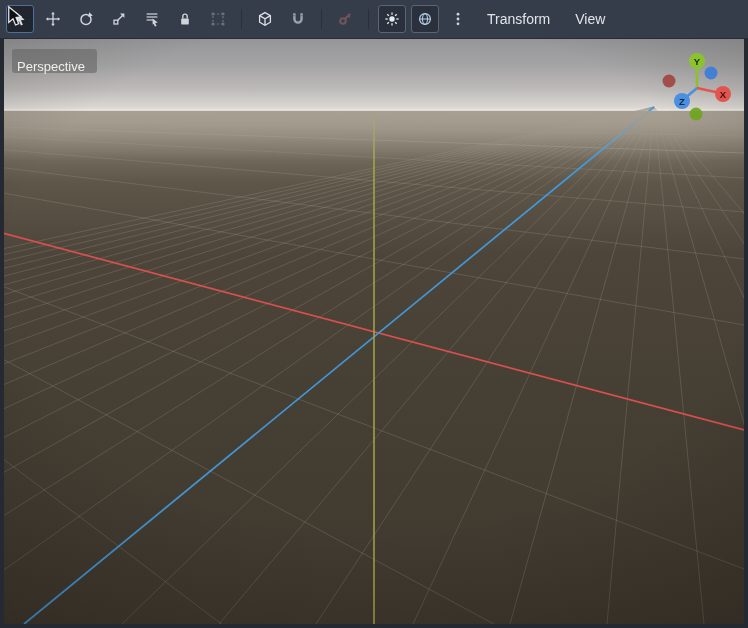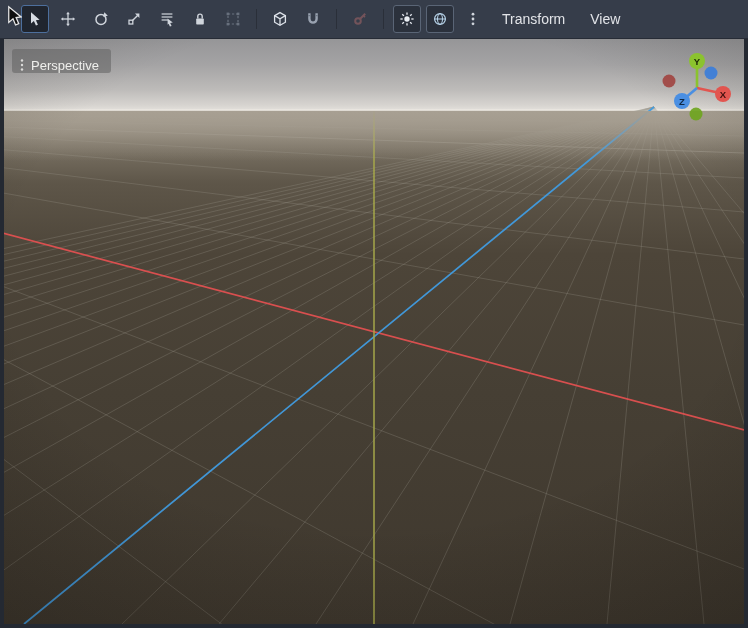--- a/index.html
+++ b/index.html
@@ -10,21 +10,21 @@
     font-family:"Liberation Sans", sans-serif;
     -webkit-font-smoothing:antialiased;
   }
 
   
   .toolbar {
     position:absolute; top:0; left:0; right:0; height:39px;
     background:#363d4a;
     border-bottom:1px solid #272c36;
     display:flex; align-items:center;
-    padding:0 21px; gap:5px;
+    padding:0 6px; gap:5px;
     z-index:10;
   }
   .tool-btn {
     width:28px; height:28px; flex:0 0 auto;
     display:flex; align-items:center; justify-content:center;
     background:transparent; border:1px solid transparent; border-radius:3px;
     cursor:default;
   }
   .tool-btn.active  { background:#20252e; border-color:#4d6f9d; }
   .tool-btn.toggled { background:#2b313c; border-color:#5a6576; }
@@ -59,25 +59,26 @@
     position:absolute; top:72px; left:0; right:0; height:50px; z-index:2; pointer-events:none;
     background:linear-gradient(180deg, rgba(167,159,146,.95) 0%, rgba(167,159,146,0) 100%);
   }
   .vignette {
     position:absolute; inset:0; z-index:3; pointer-events:none;
     background:radial-gradient(ellipse 90% 80% at 50% 40%, rgba(0,0,0,0) 55%, rgba(10,8,5,.28) 100%);
   }
 
   .persp-btn {
     position:absolute; top:10px; left:8px; z-index:5;
-    height:24px; padding:8px 12px 0 5px; border-radius:3px;
-    display:flex; align-items:center; gap:4px;
+    height:24px; padding:0 12px 0 5px; border-radius:3px;
+    display:flex; align-items:center; gap:10px;
     background:rgba(96,96,96,.55);
     color:#efefec; font-size:13px;
     cursor:default;
+    flex-direction:column;
   }
 
   .gizmo { position:absolute; top:4px; right:6px; width:96px; height:96px; z-index:5; }
   .gizmo text { font-family:"Liberation Sans",sans-serif; font-size:9.5px; font-weight:bold; }
 
   .mouse-cursor { position:absolute; top:5px; left:7px; z-index:50; pointer-events:none; }
 </style>
 </head>
 <body>
 

